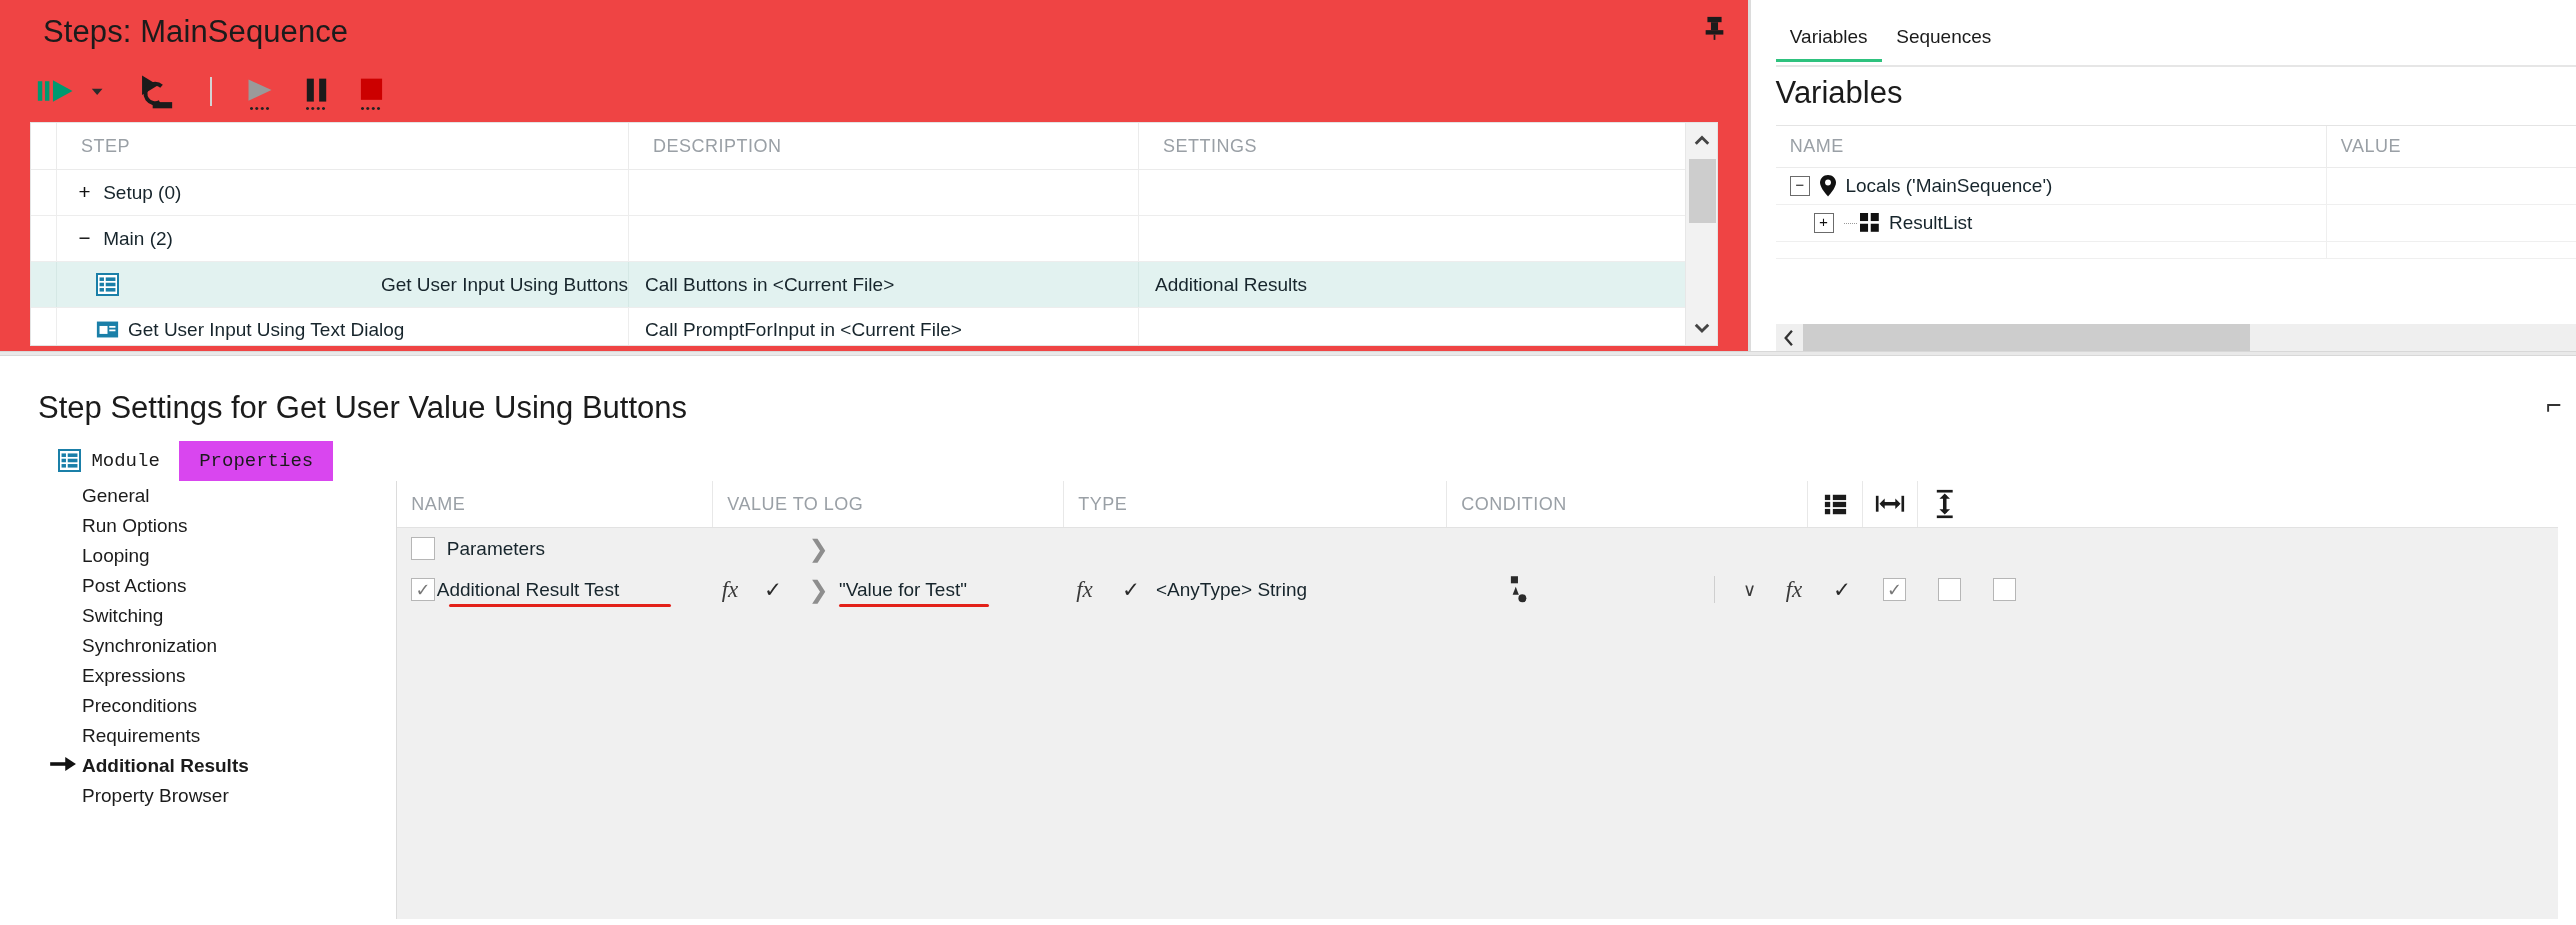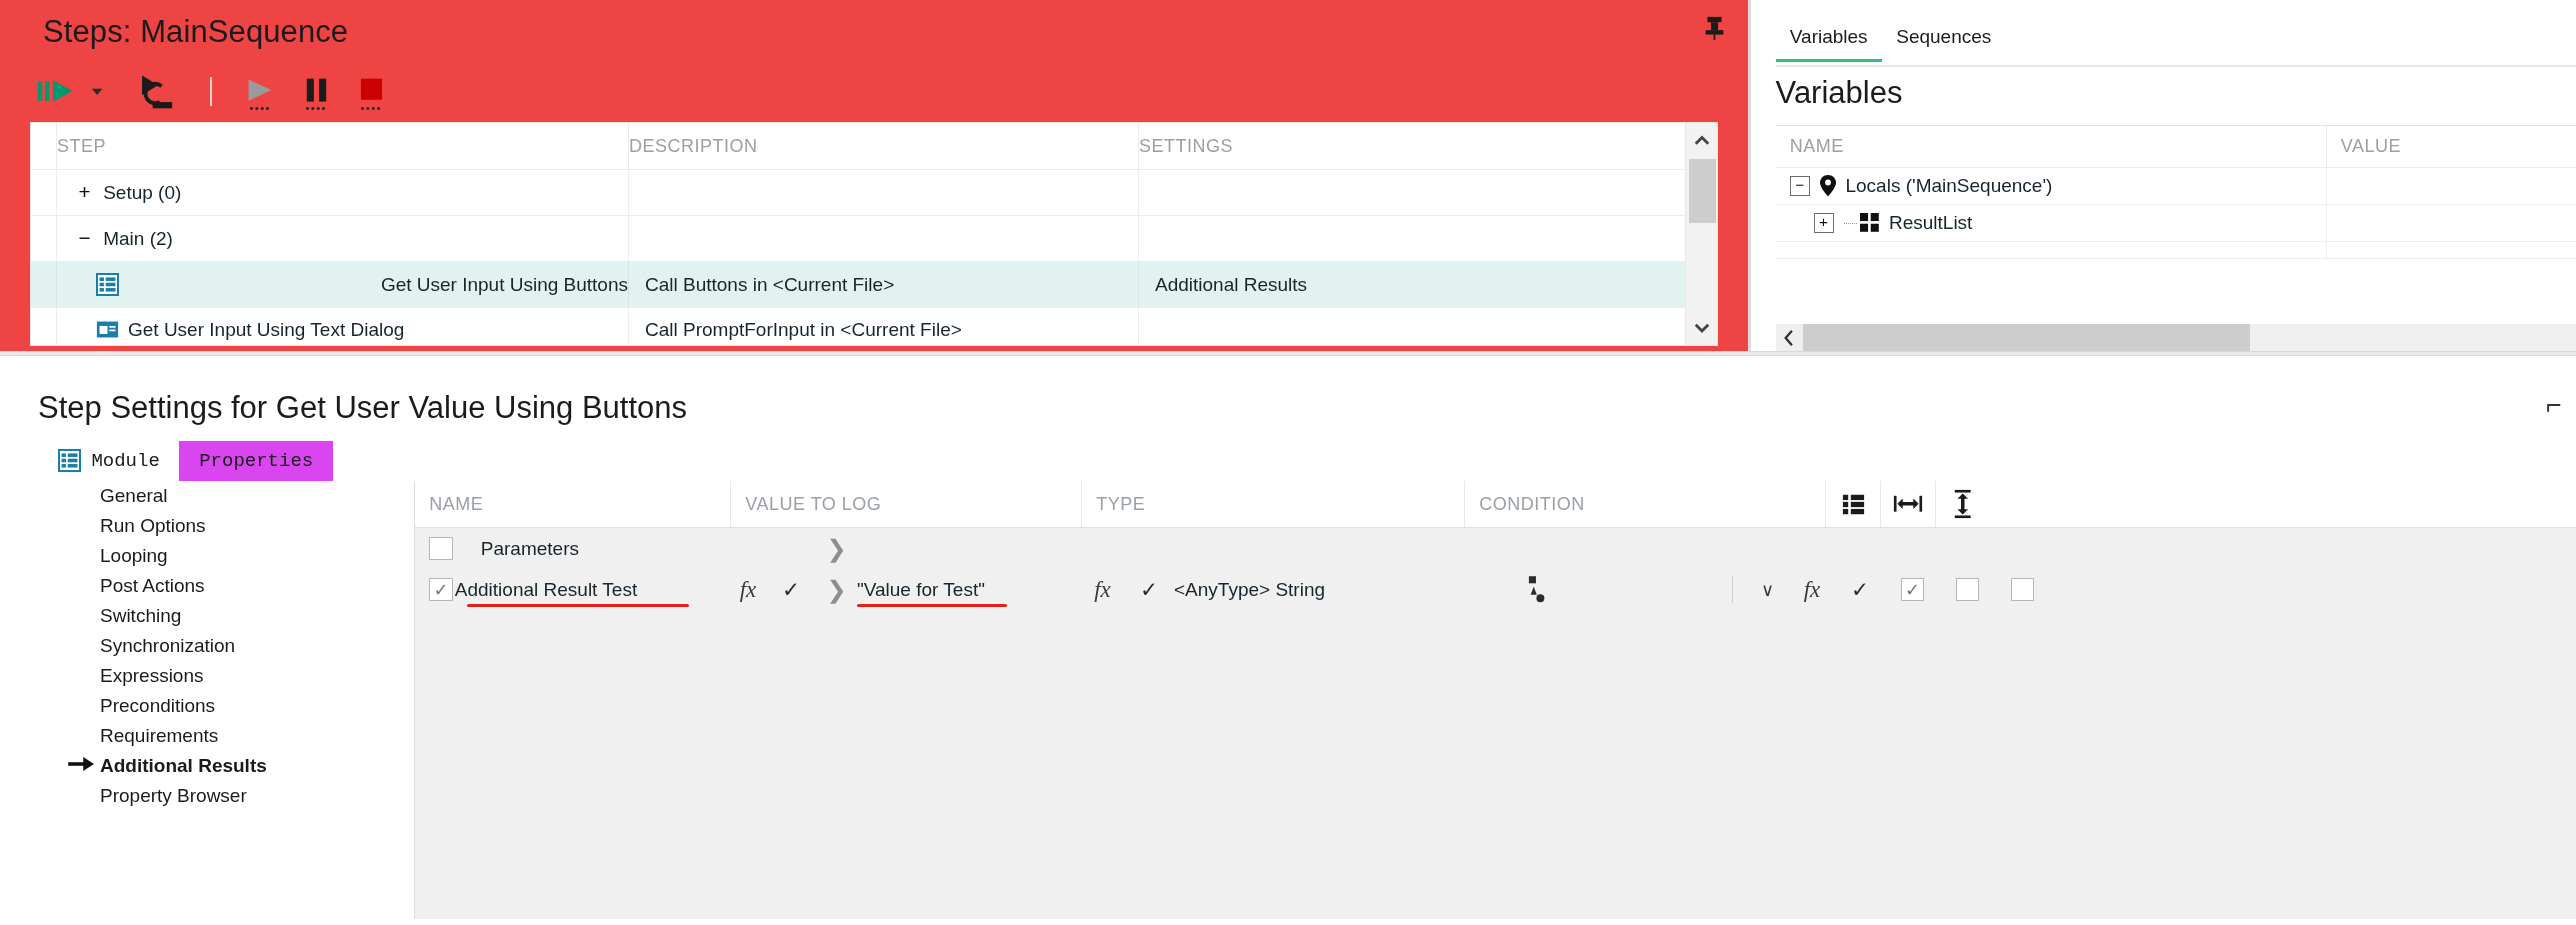--- a/index.html
+++ b/index.html
@@ -93,21 +93,21 @@
     height: 46px;
     border-bottom: 0.9px solid #ebebeb;
     background: #fff;
   }
   .sg-th {
     font-size: 18px;
     color: #9aa0a6;
     letter-spacing: 0.5px;
     display: flex;
     align-items: center;
-    padding-left: 0;
+    padding-left: 24px;
     box-sizing: border-box;
     border-left: 0.9px solid #ebebeb;
     height: 100%;
   }
   .sg-th.first { border-left: none; }
   .col-gut   { width: 25px; }
   .col-step  { width: 572px; }
   .col-desc  { width: 510px; }
   .col-set   { width: 519px; }
 
@@ -346,21 +346,21 @@
     color: #1b1b1b;
     padding: 9px 19.7px;
     cursor: pointer;
     white-space: nowrap;
   }
   .st.active { background: #d946ef; }
 
   
   .settings-body {
     position: absolute;
-    left: 46px; top: 123px;
+    left: 28px; top: 123px;
     width: 2530px;
     height: 438px;
   }
   .cat-list {
     position: absolute;
     left: 0; top: 0;
     width: 367px;
     height: 438px;
     background: #fff;
   }
@@ -790,21 +790,21 @@
               <rect x="10" y="7" width="4" height="20" fill="#1b1b1b"></rect>
               <polygon points="6,11 12,5 18,11" fill="#1b1b1b"></polygon>
               <polygon points="6,23 12,29 18,23" fill="#1b1b1b"></polygon>
             </svg>
           </div>
         </div>
 
         <div class="pg-row">
           <div class="pg-cell" style="width:315px;padding-left:14.3px">
             <span class="chkbox blank">✓</span>
-            <span style="margin-left:28px">Parameters</span>
+            <span style="margin-left:12px">Parameters</span>
           </div>
           <div class="pg-cell" style="width:36px;justify-content:center"></div>
           <div class="pg-cell" style="width:50px;justify-content:center"></div>
           <div class="pg-cell" style="width:41px;justify-content:center">
             <span class="chev">❯</span>
           </div>
           <div class="pg-cell" style="width:224px"></div>
         </div>
 
         <div class="pg-row">

